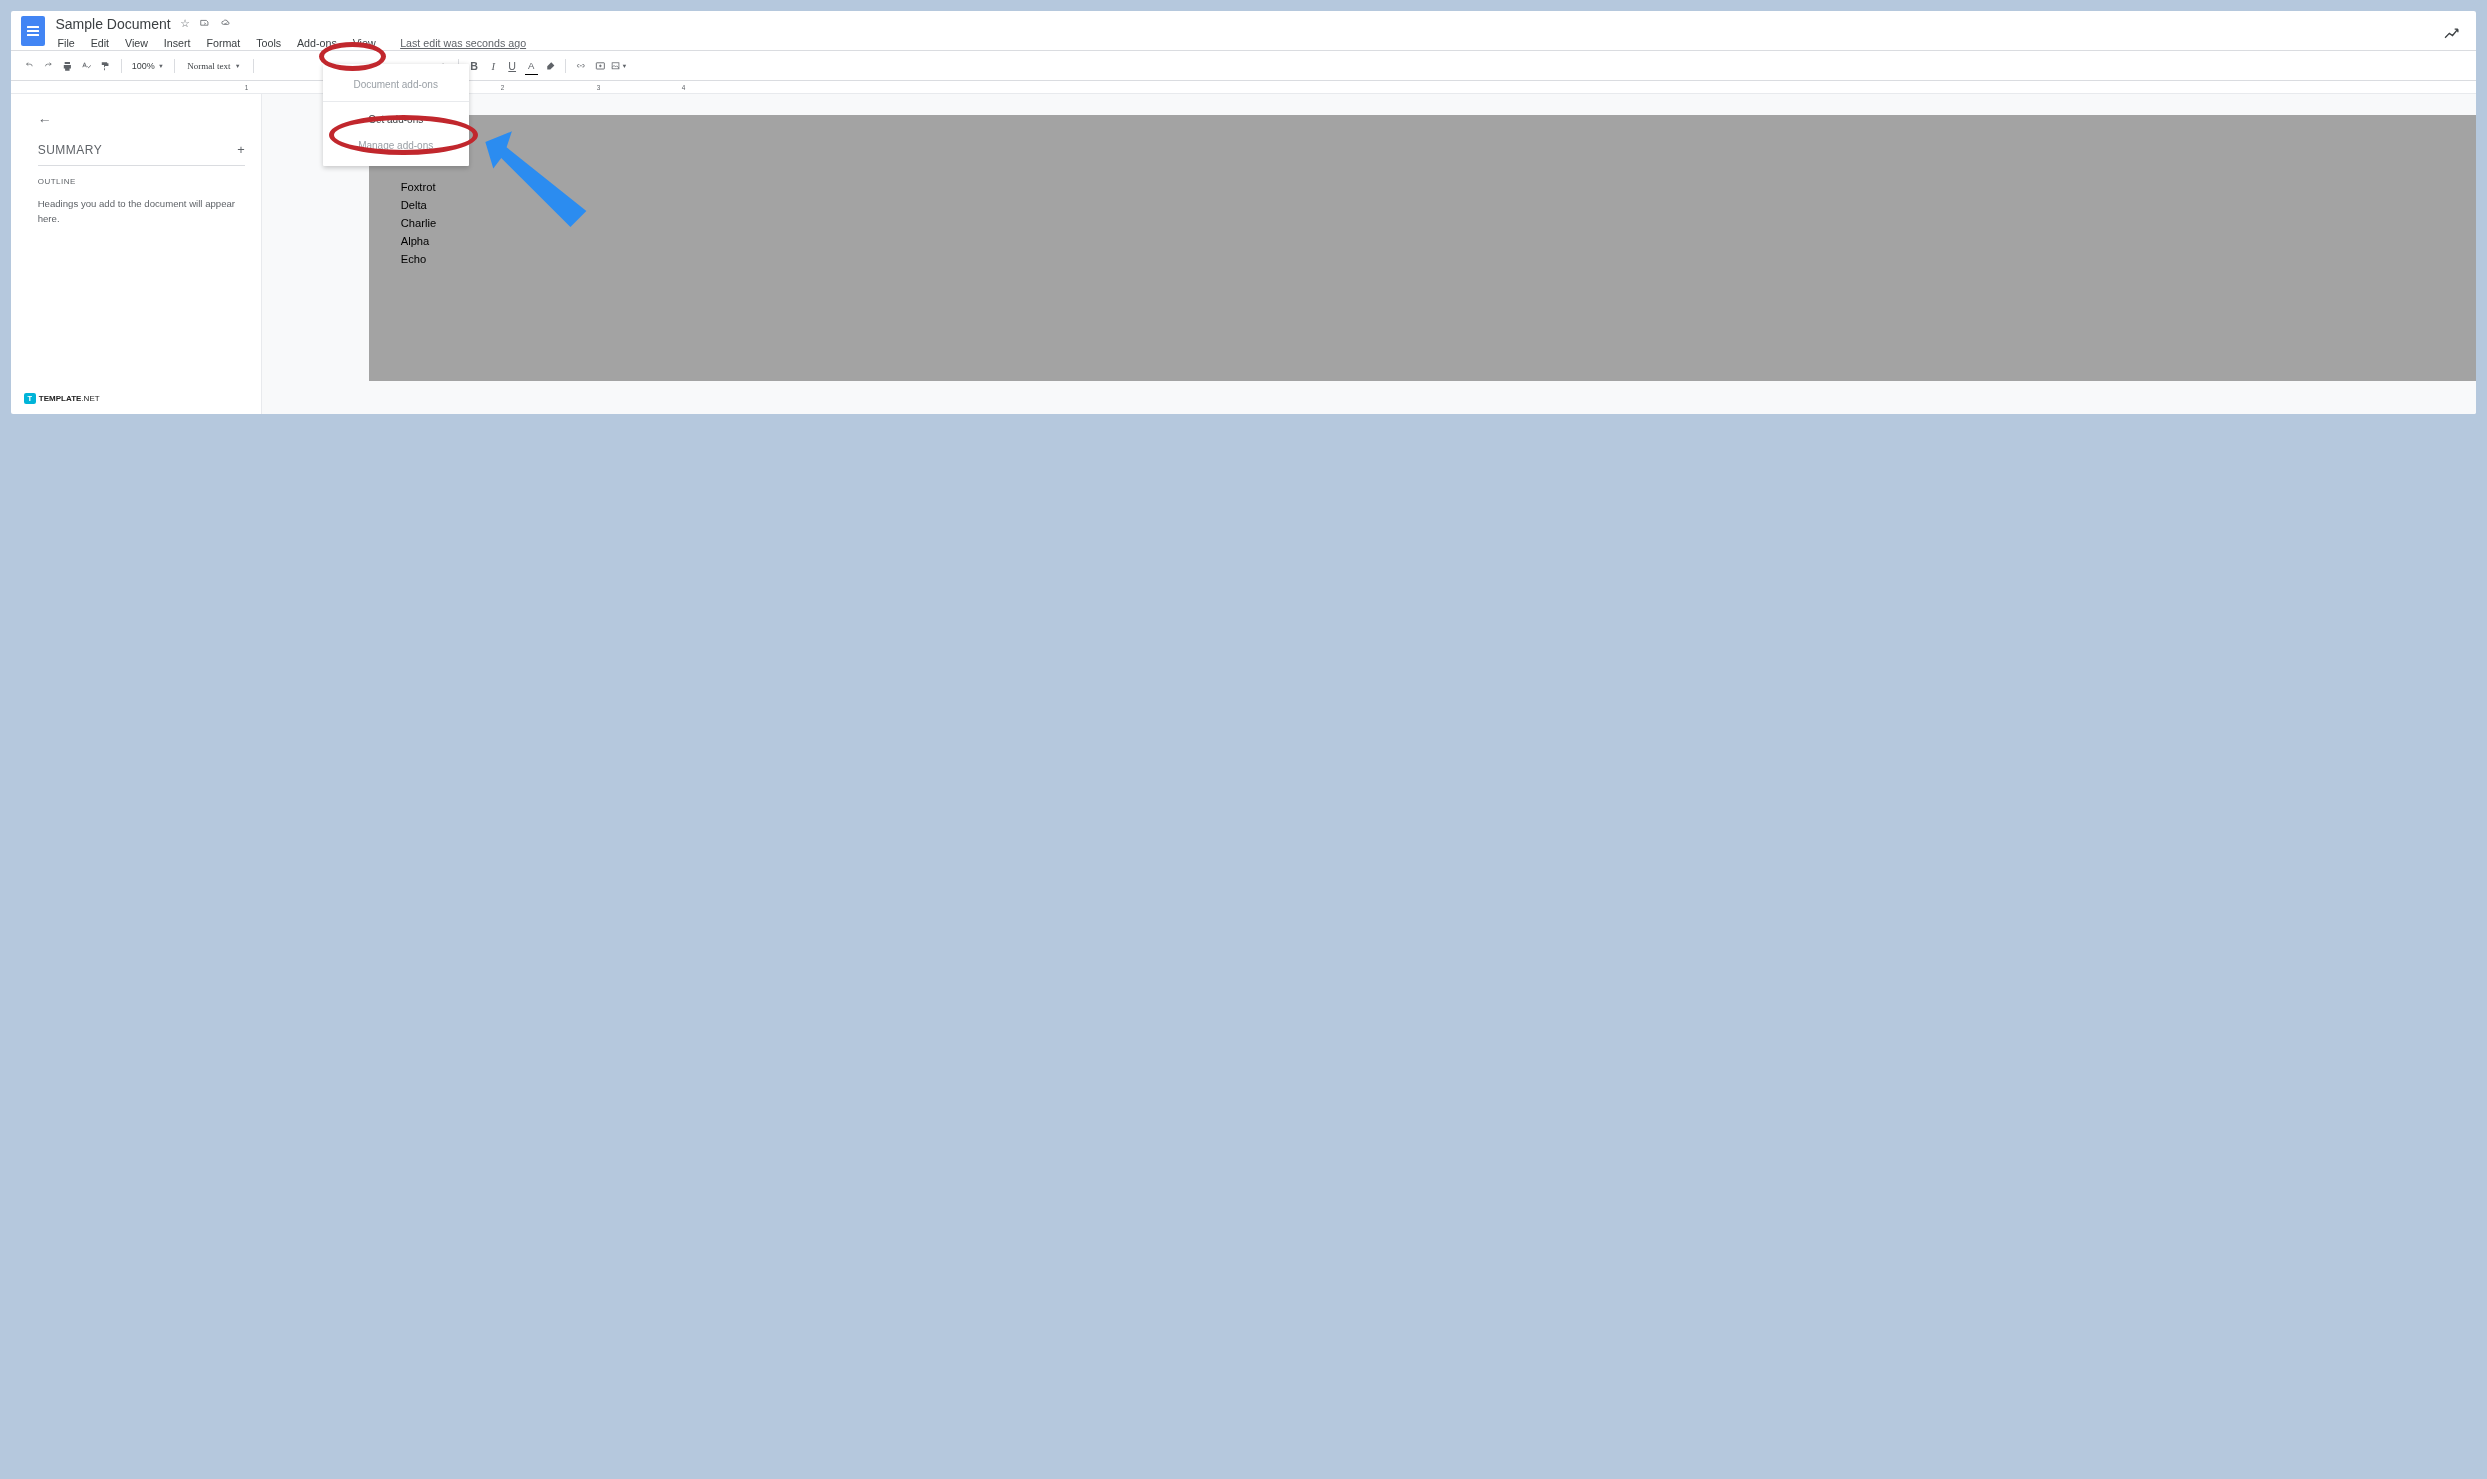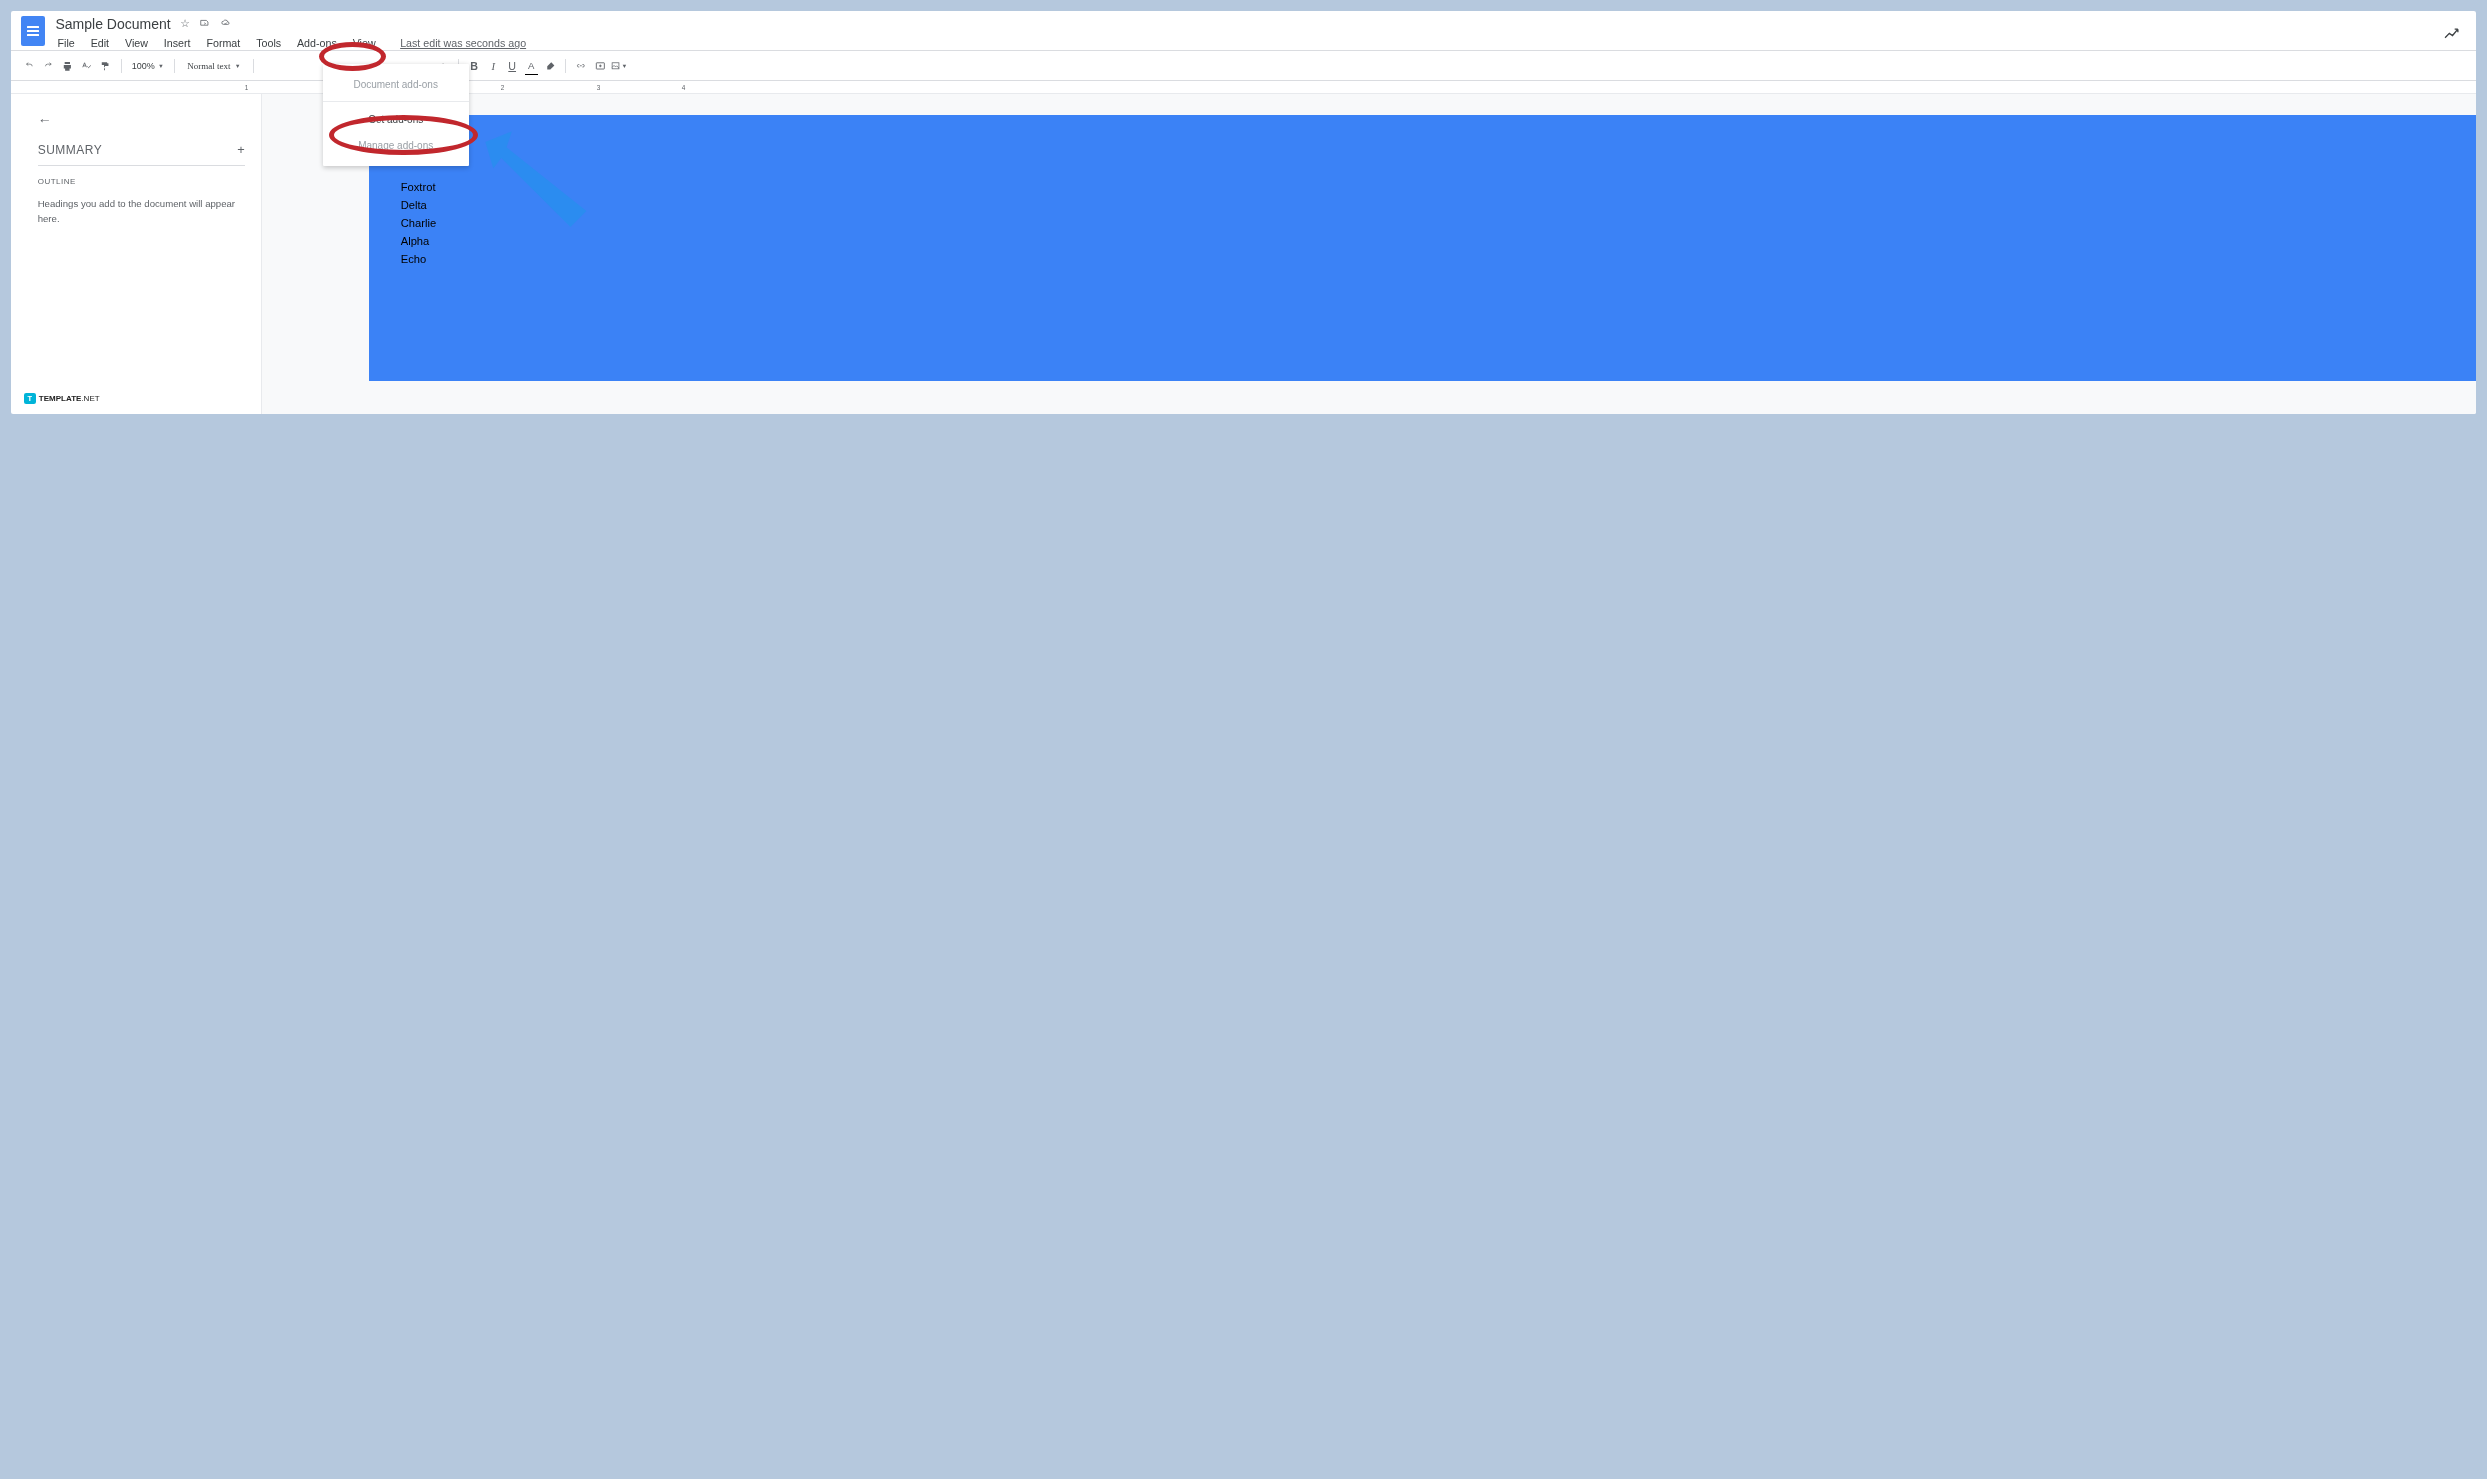--- a/index.html
+++ b/index.html
@@ -32,21 +32,21 @@
 .content { display: flex; min-height: 320px; }
 .outline-panel { width: 250px; padding: 16px 16px 16px 27px; }
 .back-arrow { font-size: 14px; color: #5f6368; cursor: pointer; margin-bottom: 16px; }
 .summary-row { display: flex; justify-content: space-between; align-items: center; margin-bottom: 7.5px; }
 .summary-label { font-size: 12px; letter-spacing: 0.5px; color: #5f6368; font-weight: 500; }
 .add-summary { font-size: 12.8px; color: #5f6368; cursor: pointer; }
 .divider { height: 0.5px; background: #dadce0; margin-bottom: 11.7px; }
 .outline-label { font-size: 8px; letter-spacing: 0.5px; color: #5f6368; font-weight: 500; margin-bottom: 11.7px; }
 .outline-hint { font-size: 9.6px; color: #5f6368; line-height: 1.5; }
 .doc-area { flex: 1; background: #f8f9fa; padding-top: 21px; padding-left: 107px; position: relative; border-left: 0.5px solid #e8eaed; }
-.doc-page { background: #3b82f6; padding: 64px 32px 32px 32px; min-height: 266px; }
+.doc-page { background: #a3a3a3; padding: 64px 32px 32px 32px; min-height: 266px; }
 .doc-text { font-size: 11.2px; line-height: 1.6; color: #000; }
 .doc-line { display: block; }
 .dropdown { position: absolute; top: 53px; left: 312px; width: 146px; background: #fff; box-shadow: 0 1.1px 5.3px rgba(0,0,0,0.2); border-radius: 1.1px; z-index: 100; padding: 7.5px 0; }
 .dropdown-item { padding: 7.5px 16px; font-size: 10px; color: #3c4043; cursor: pointer; text-align: center; }
 .dropdown-item.disabled { color: #9aa0a6; }
 .dropdown-item.highlighted { position: relative; }
 .dropdown-sep { height: 0.5px; background: #e8eaed; margin: 4.3px 0; }
 .red-circle { position: absolute; border: 5.3px solid #c1272d; border-radius: 50%; pointer-events: none; z-index: 200; }
 .circle1 { top: 31px; left: 308px; width: 67px; height: 29px; }
 .circle2 { top: 104px; left: 318px; width: 149px; height: 40px; }

